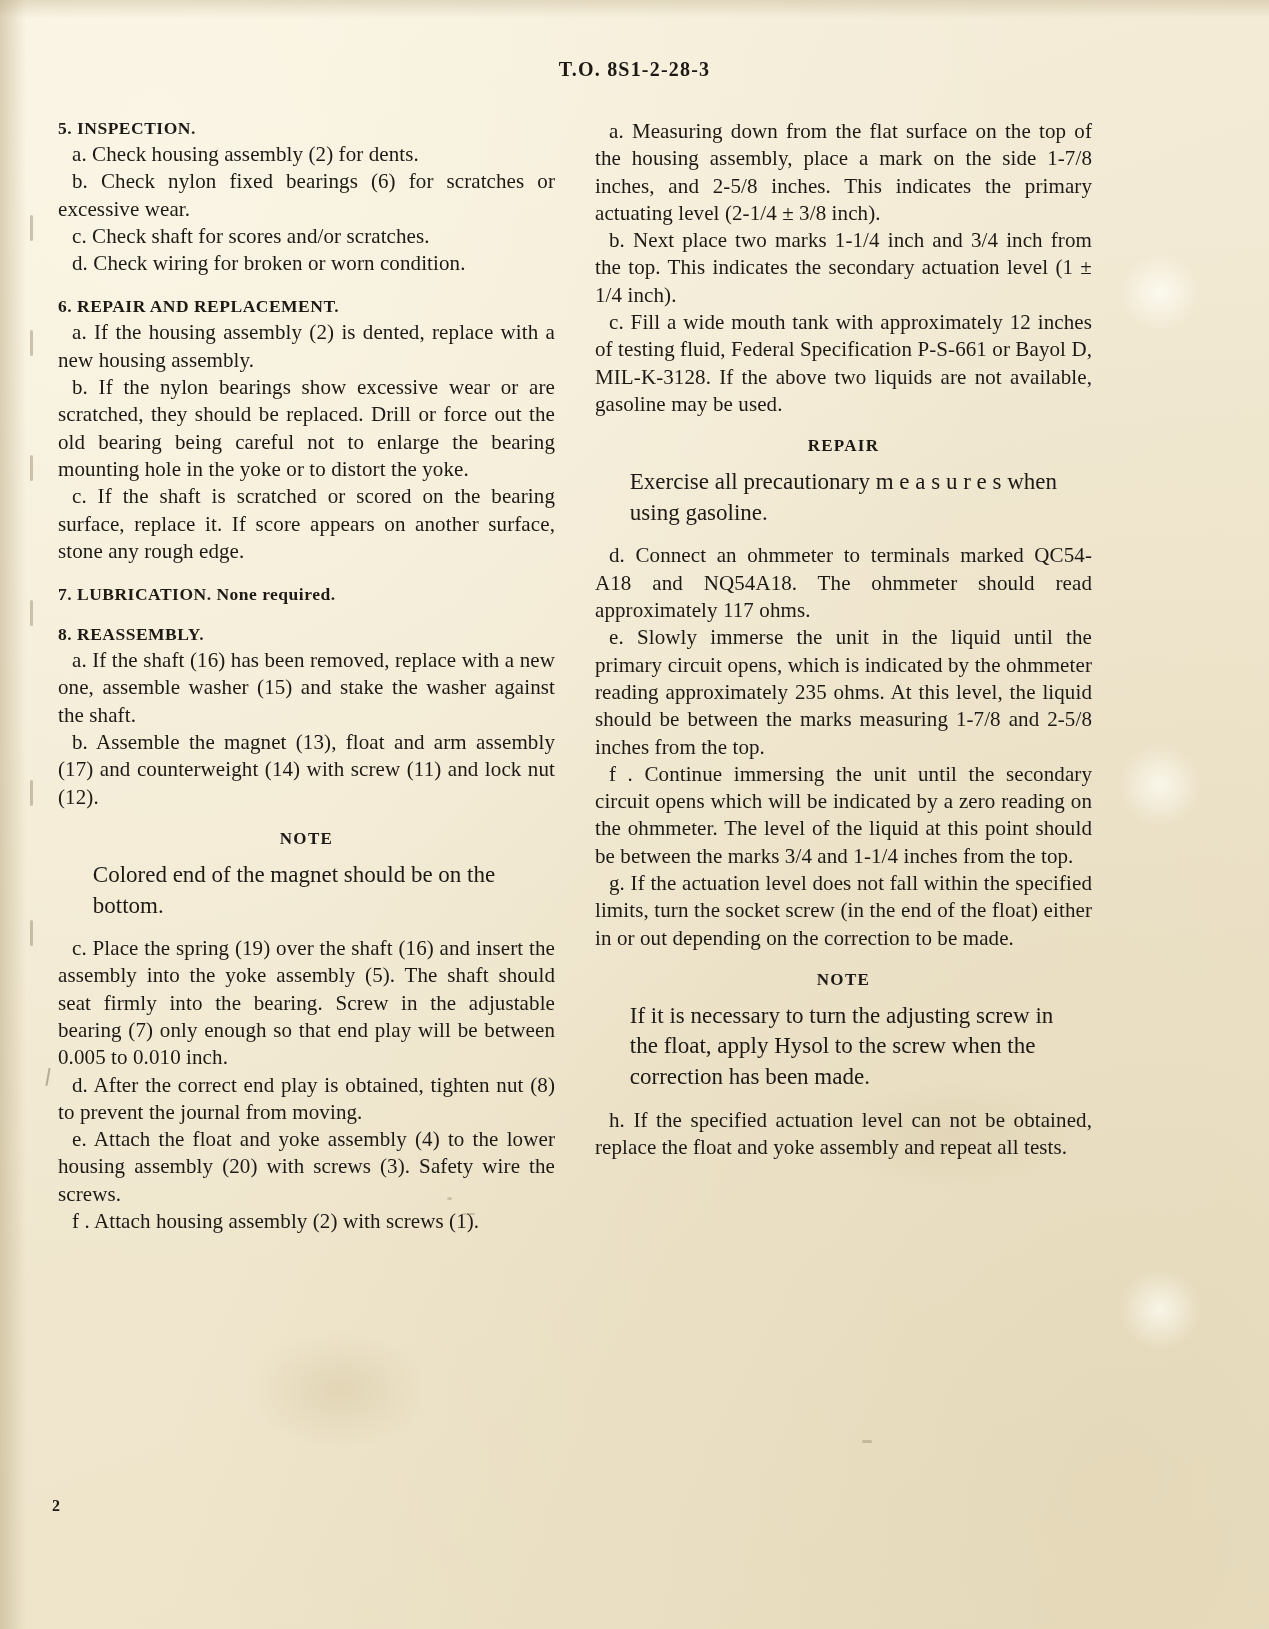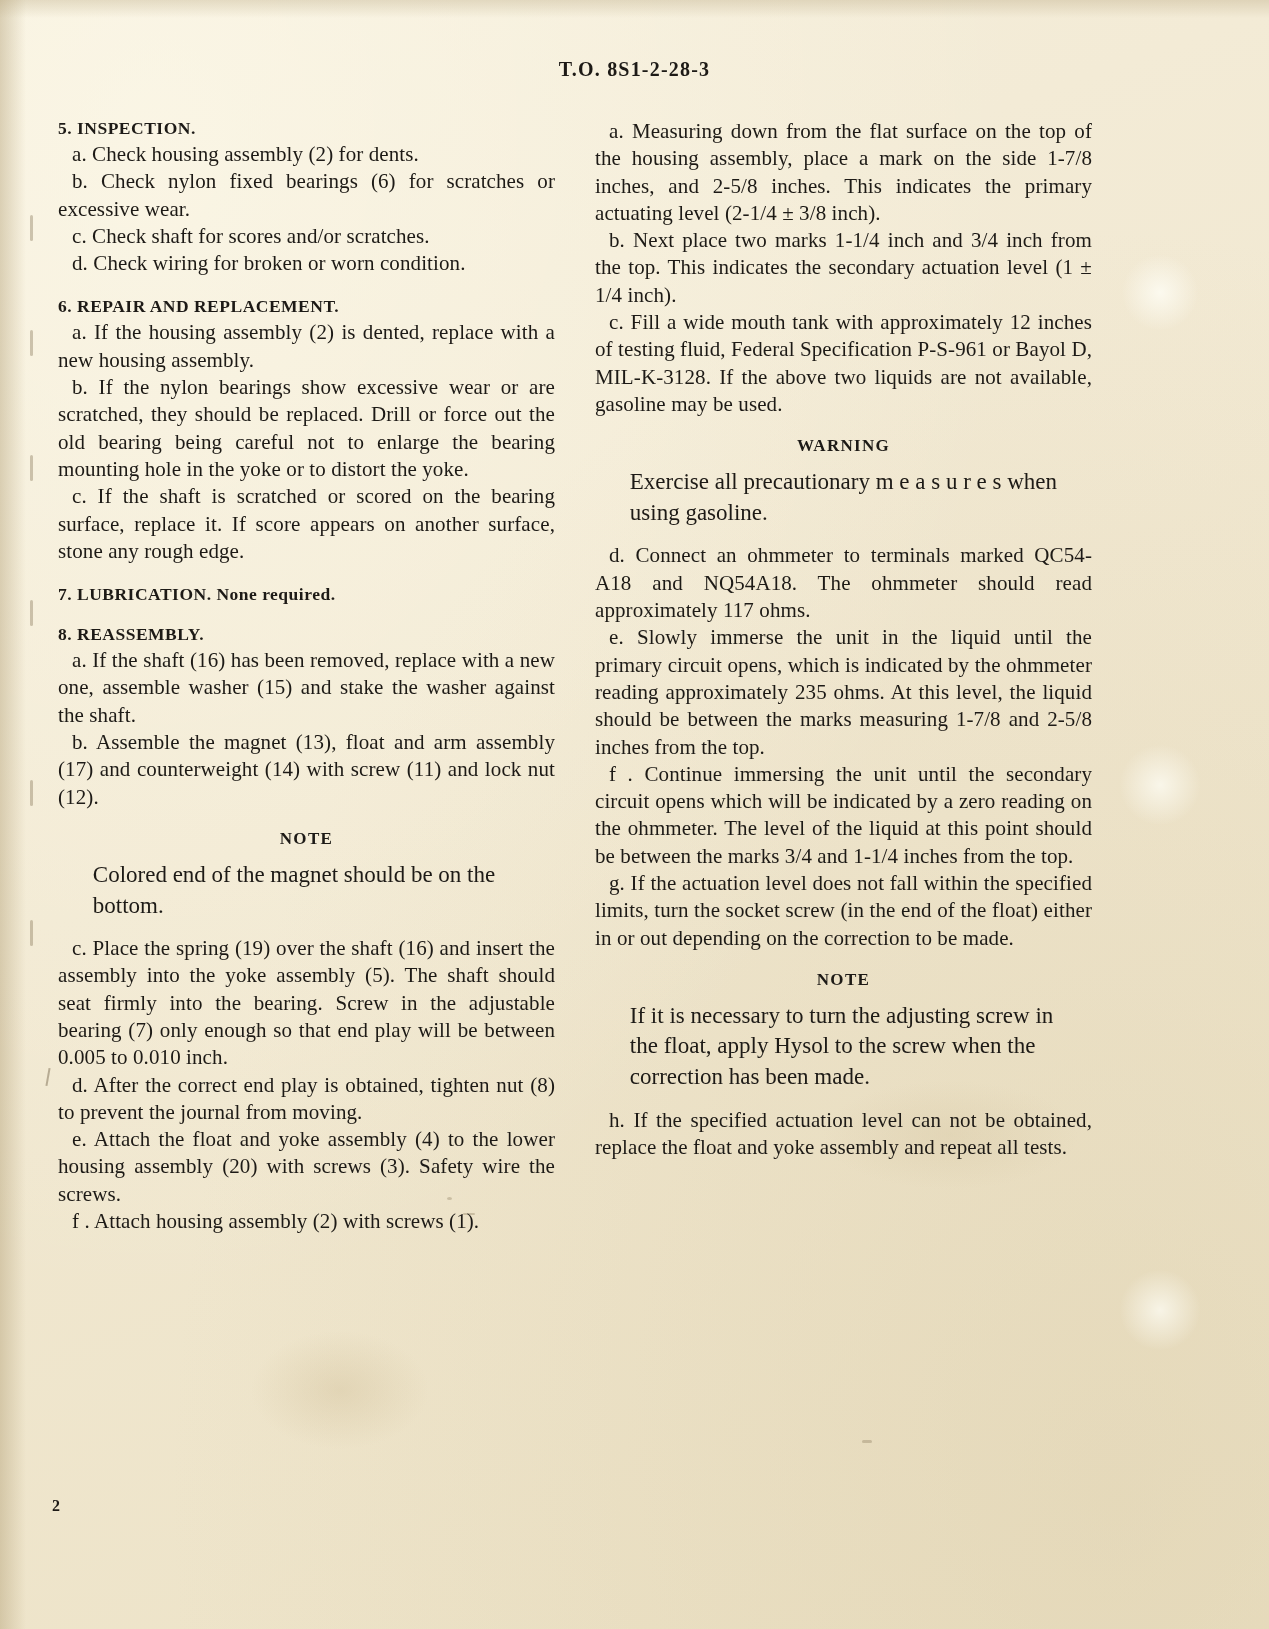--- a/index.html
+++ b/index.html
@@ -205,25 +205,25 @@
         <p class="para">f .  Attach housing assembly (2) with screws (1).</p>
       </div>
 
     </div>
 
     <div class="col">
 
       <div class="section-block tight">
         <p class="para">a.  Measuring down from the flat surface on the top of the housing assembly, place a mark on the side 1-7/8 inches, and 2-5/8 inches.  This indicates the primary actuating level (2-1/4 ± 3/8 inch).</p>
         <p class="para">b.  Next place two marks 1-1/4 inch and 3/4 inch from the top.  This indicates the secondary actuation level (1 ± 1/4 inch).</p>
-        <p class="para">c.  Fill a wide mouth tank with approximately 12 inches of testing fluid, Federal Specification P-S-961 or Bayol D, MIL-K-3128.  If the above two liquids are not available, gasoline may be used.</p>
+        <p class="para">c.  Fill a wide mouth tank with approximately 12 inches of testing fluid, Federal Specification P-S-661 or Bayol D, MIL-K-3128.  If the above two liquids are not available, gasoline may be used.</p>
       </div>
 
       <div class="callout">
-        <div class="callout-title">WARNING</div>
+        <div class="callout-title">REPAIR</div>
         <p class="callout-body">Exercise  all  precautionary  m e a s u r e s  when using gasoline.</p>
       </div>
 
       <div class="section-block tight">
         <p class="para">d.  Connect an ohmmeter to terminals marked QC54-A18 and NQ54A18.  The ohmmeter should read approximately 117 ohms.</p>
         <p class="para">e.  Slowly immerse the unit in the liquid until the primary circuit opens, which is indicated by the ohmmeter reading approximately  235  ohms.  At this level, the liquid should be between the marks measuring 1-7/8 and 2-5/8 inches from the top.</p>
         <p class="para">f .  Continue immersing the unit until the secondary circuit opens which will be indicated by a zero reading on the ohmmeter.  The level of the liquid at this point should be between the marks 3/4 and 1-1/4 inches from the top.</p>
         <p class="para">g.  If the actuation level does not fall within the specified limits, turn the socket screw (in the end of the float) either in or out depending on the correction to be made.</p>
       </div>
 

